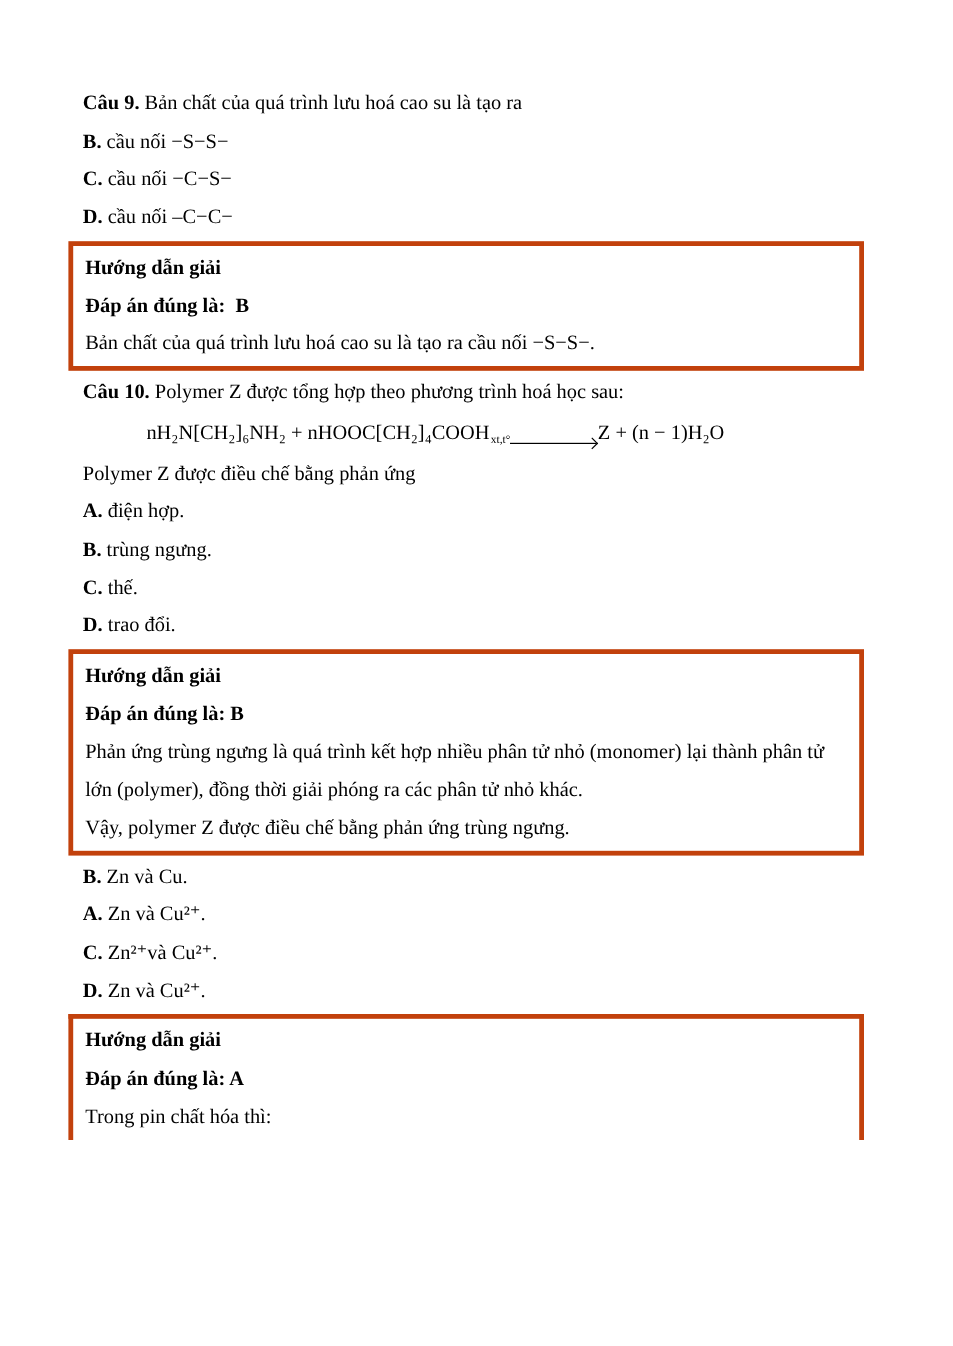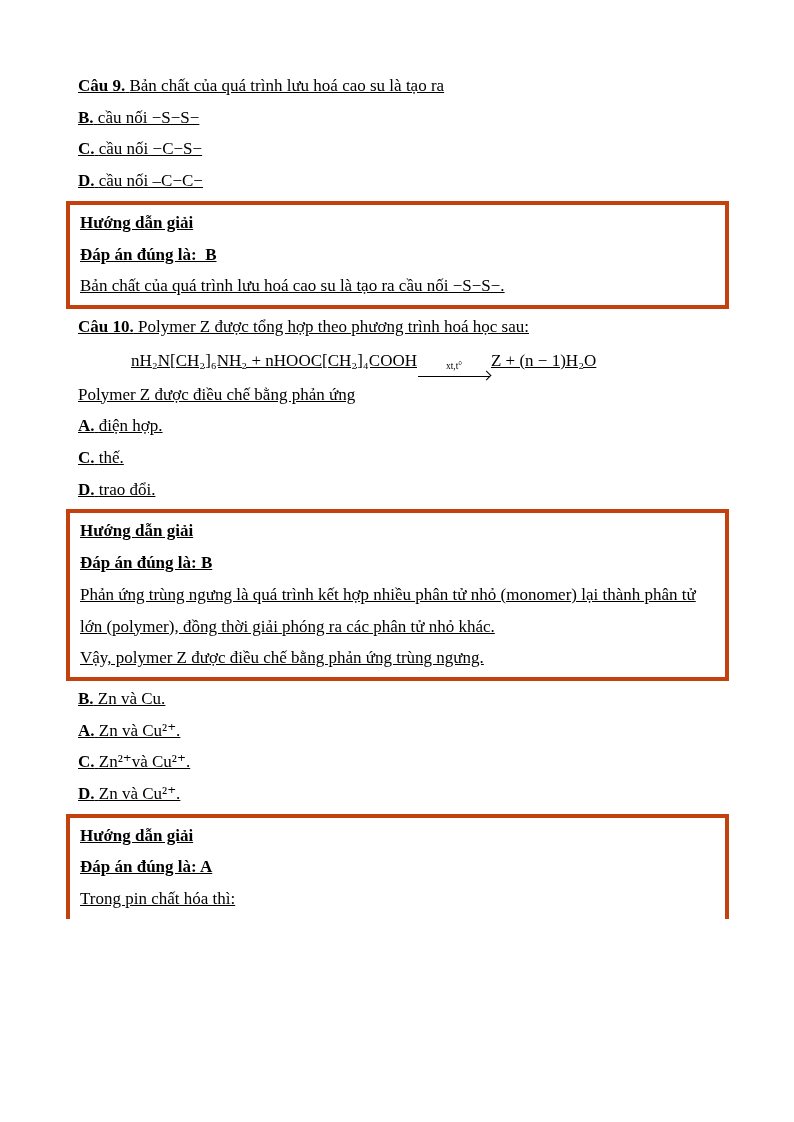--- a/index.html
+++ b/index.html
@@ -7,23 +7,22 @@
     position:relative;
     width:794px; height:1122px;
     background:#ffffff;
     color:#000;
     font-family:"Liberation Serif","DejaVu Serif",serif;
     font-size:17px;
     overflow:hidden;
   }
   .content {
     position:absolute;
-    left:66px; top:70px;
+    left:57px; top:70px;
     width:663px;
-    text-decoration:underline;
   }
   .line {
     line-height:31.7px;
     padding-left:12px;
   }
   .opt-label, .stem-label { font-weight:bold; }
   .solution-box {
     border:4px solid #c2410c;
     margin:4px 0 2px 0;
     padding:2px 9px 3px 10px;
@@ -36,21 +35,21 @@
     height:96px;
     overflow:hidden;
   }
   .equation-row {
     line-height:36px;
     padding-left:65px;
     white-space:nowrap;
   }
   .rxn-arrow {
     display:inline-flex;
-    flex-direction:column;
+    flex-direction:row;
     align-items:center;
     vertical-align:-3px;
     margin:0 1px;
     justify-content:space-between;
   }
   .rxn-label {
     font-size:9.5px;
     line-height:9px;
     display:block;
   }
@@ -108,20 +107,24 @@
           <span class="rxn-label">xt,t°</span>
           <span class="rxn-shaft"></span>
         </span><span>Z + (n − 1)H₂O</span>
     </div>
     <div class="line">Polymer Z được điều chế bằng phản ứng</div>
     <div class="line">
       <span class="opt-label">A.</span>
       <span>điện hợp.</span>
     </div>
     <div class="line">
+      <span class="opt-label">B.</span>
+      <span>trùng ngưng.</span>
+    </div>
+    <div class="line">
       <span class="opt-label">C.</span>
       <span>thế.</span>
     </div>
     <div class="line">
       <span class="opt-label">D.</span>
       <span>trao đổi.</span>
     </div>
 
     <div class="solution-box">
       <div class="sline sol-title">Hướng dẫn giải</div>

